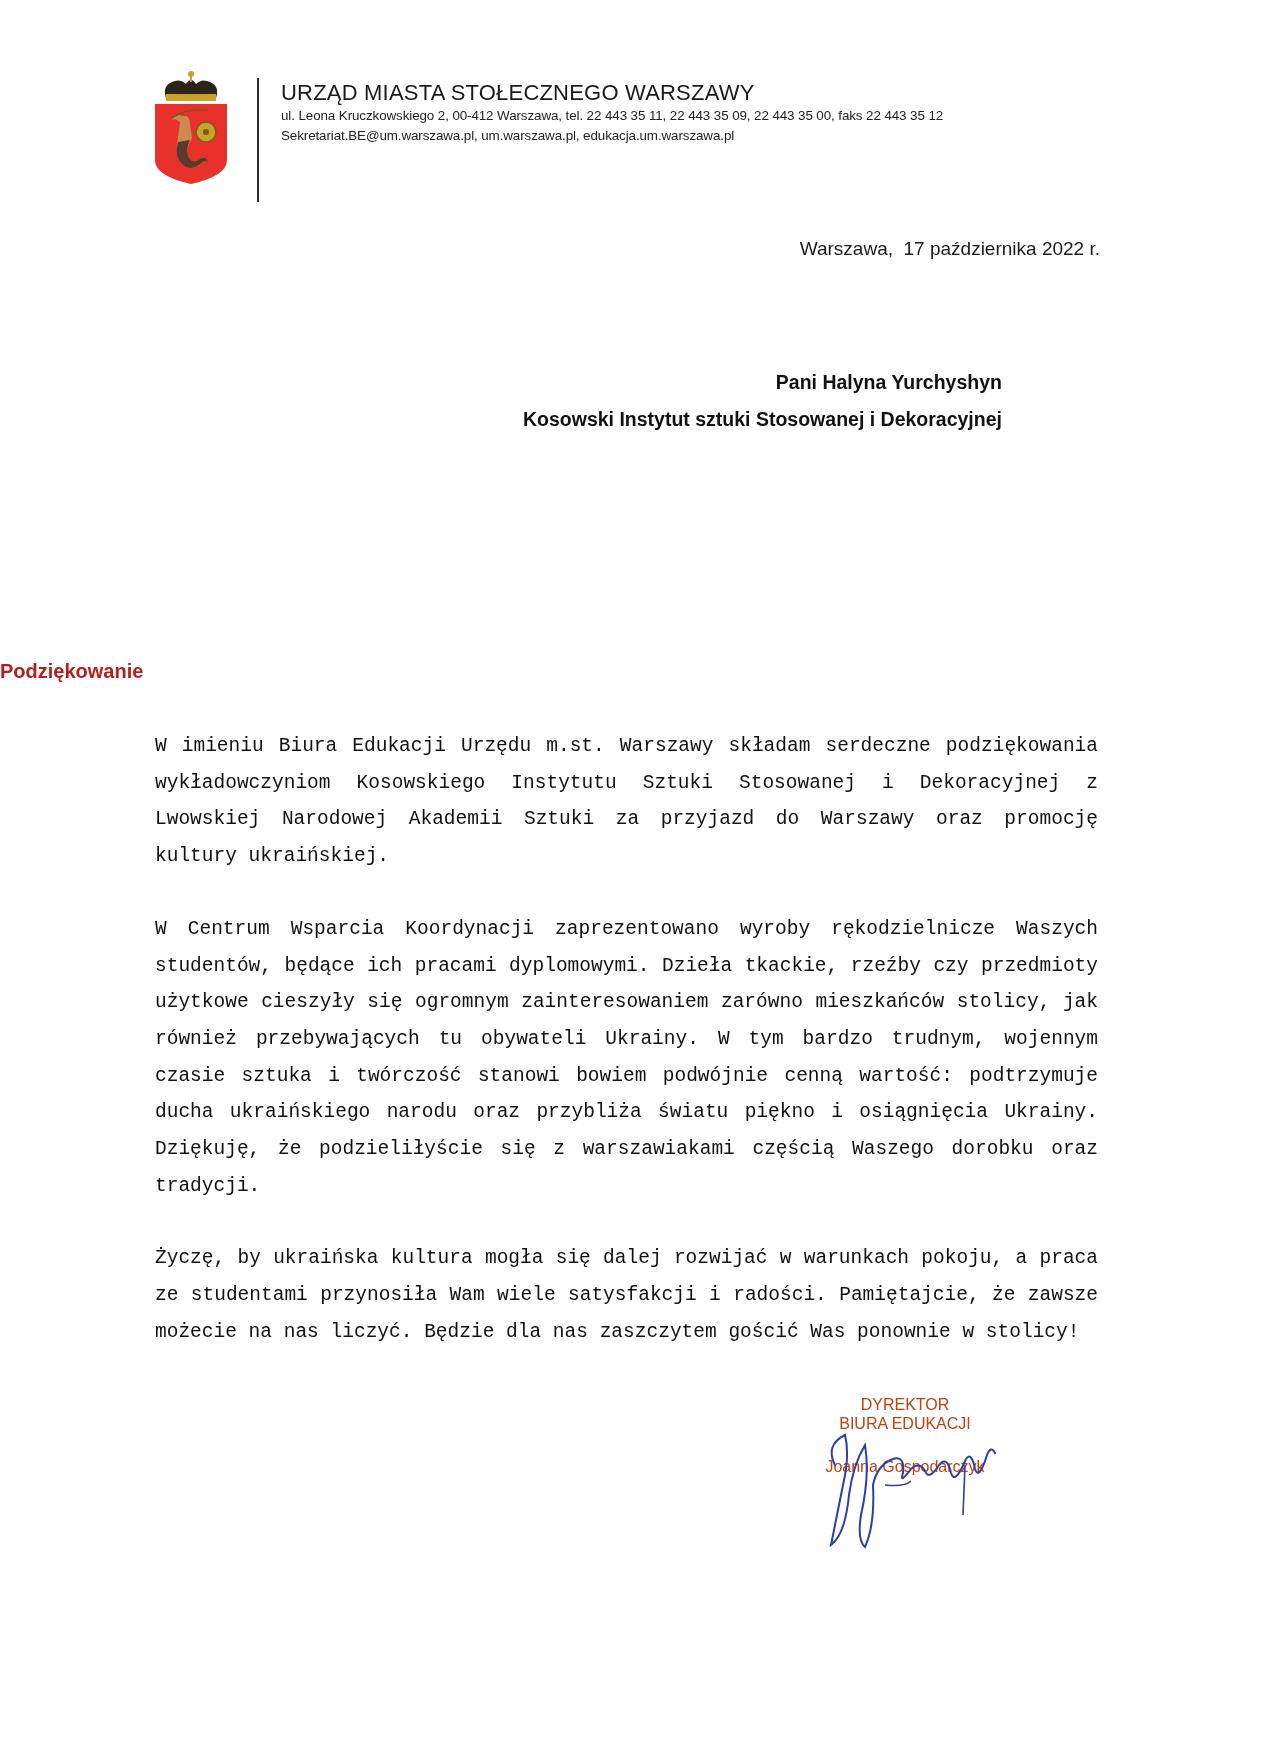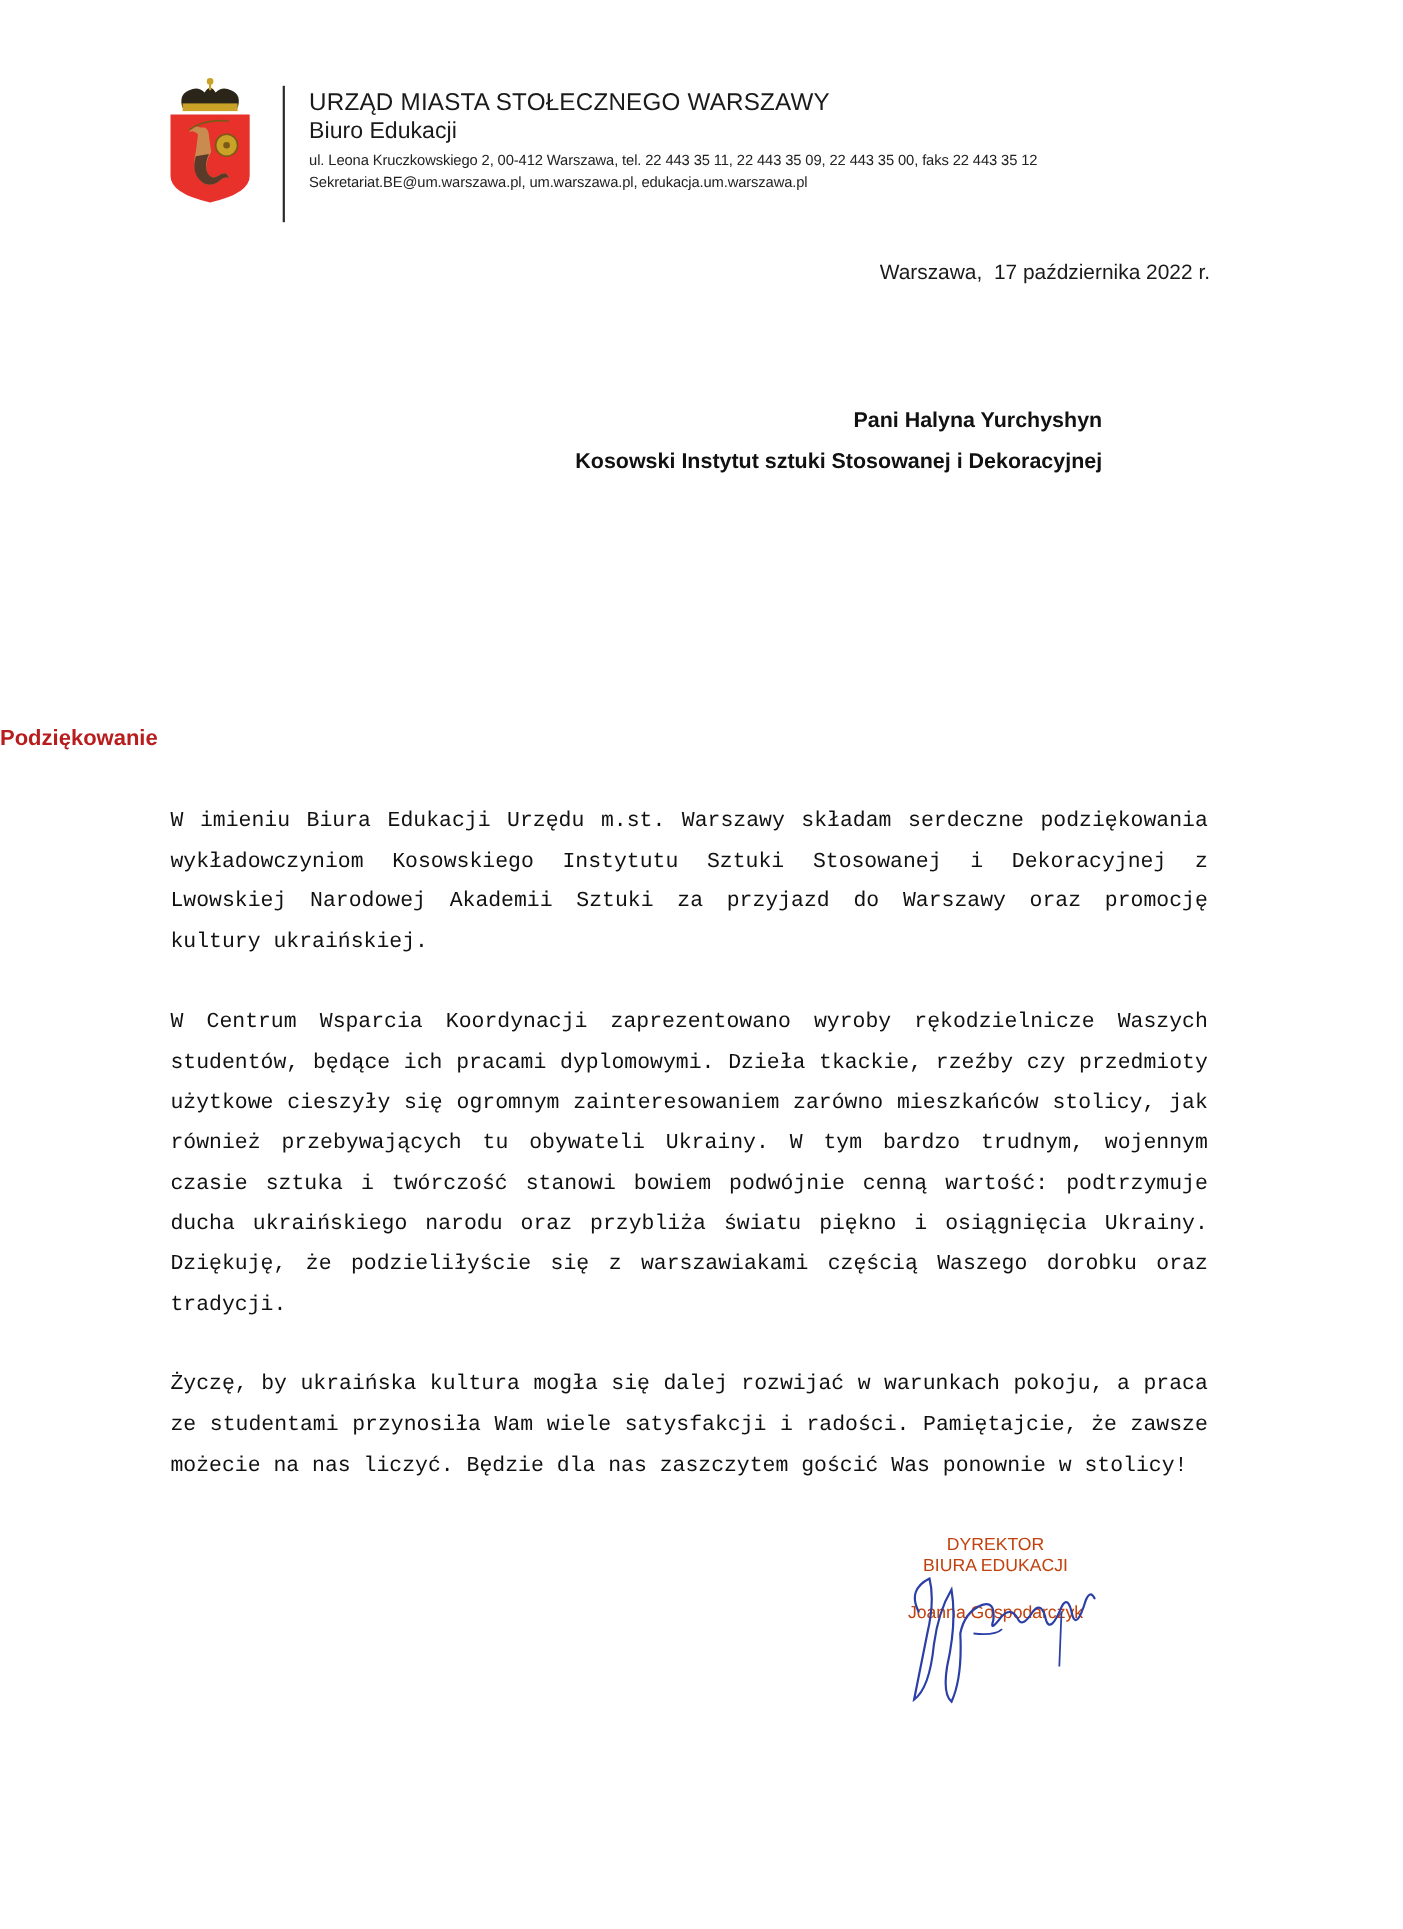--- a/index.html
+++ b/index.html
@@ -41,21 +41,20 @@
   <path d="M26 74 Q22 88 30 96 Q38 104 48 96 Q52 92 56 94 Q54 86 46 92 Q40 96 36 88 Q34 80 38 72 Z" fill="#5a3a28"></path>
   <circle cx="54" cy="64" r="10" fill="#c9a227" stroke="#7a5a18" stroke-width="1.5"></circle>
   <circle cx="54" cy="64" r="3" fill="#7a5a18"></circle>
   <path d="M20 50 Q34 40 56 42" stroke="#7a5a18" stroke-width="1.5" fill="none"></path>
 </svg>
 
 <div class="vrule"></div>
 
 <div class="hdr">
   <div class="org">URZĄD MIASTA STOŁECZNEGO WARSZAWY</div>
-  <div class="dept">Biuro Edukacji</div>
   <div class="line">ul. Leona Kruczkowskiego 2, 00-412 Warszawa, tel. 22 443 35 11, 22 443 35 09, 22 443 35 00, faks 22 443 35 12</div>
   <div class="line">Sekretariat.BE@um.warszawa.pl, um.warszawa.pl, edukacja.um.warszawa.pl</div>
 </div>
 
 <div class="date" style="white-space:pre">Warszawa,  17 października 2022 r.</div>
 
 <div class="recipient">
   <div>Pani Halyna Yurchyshyn</div>
   <div>Kosowski Instytut sztuki Stosowanej i Dekoracyjnej</div>
 </div>

